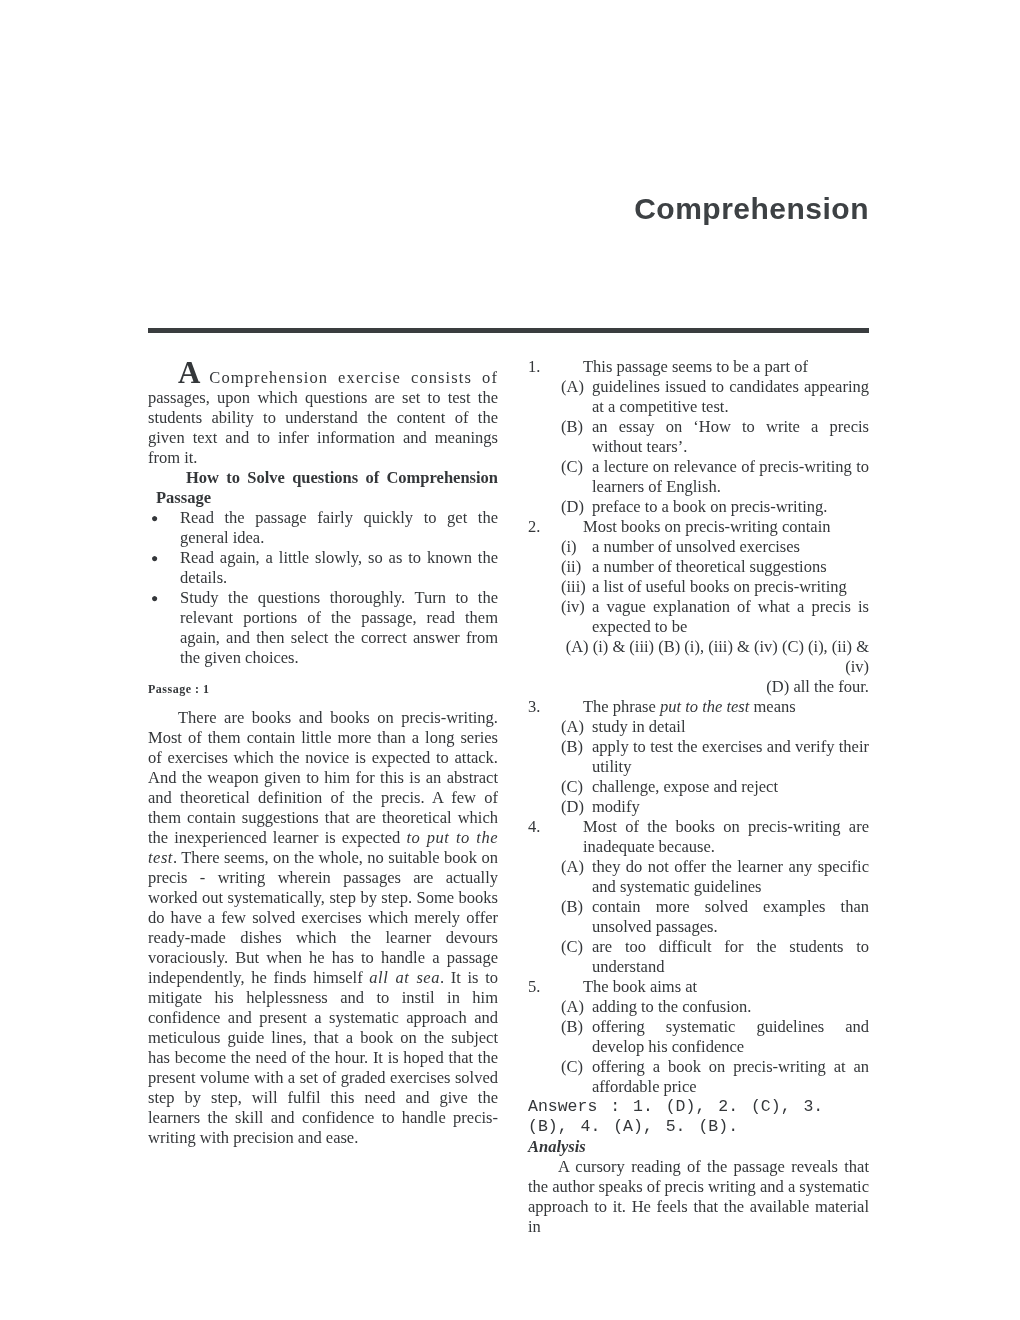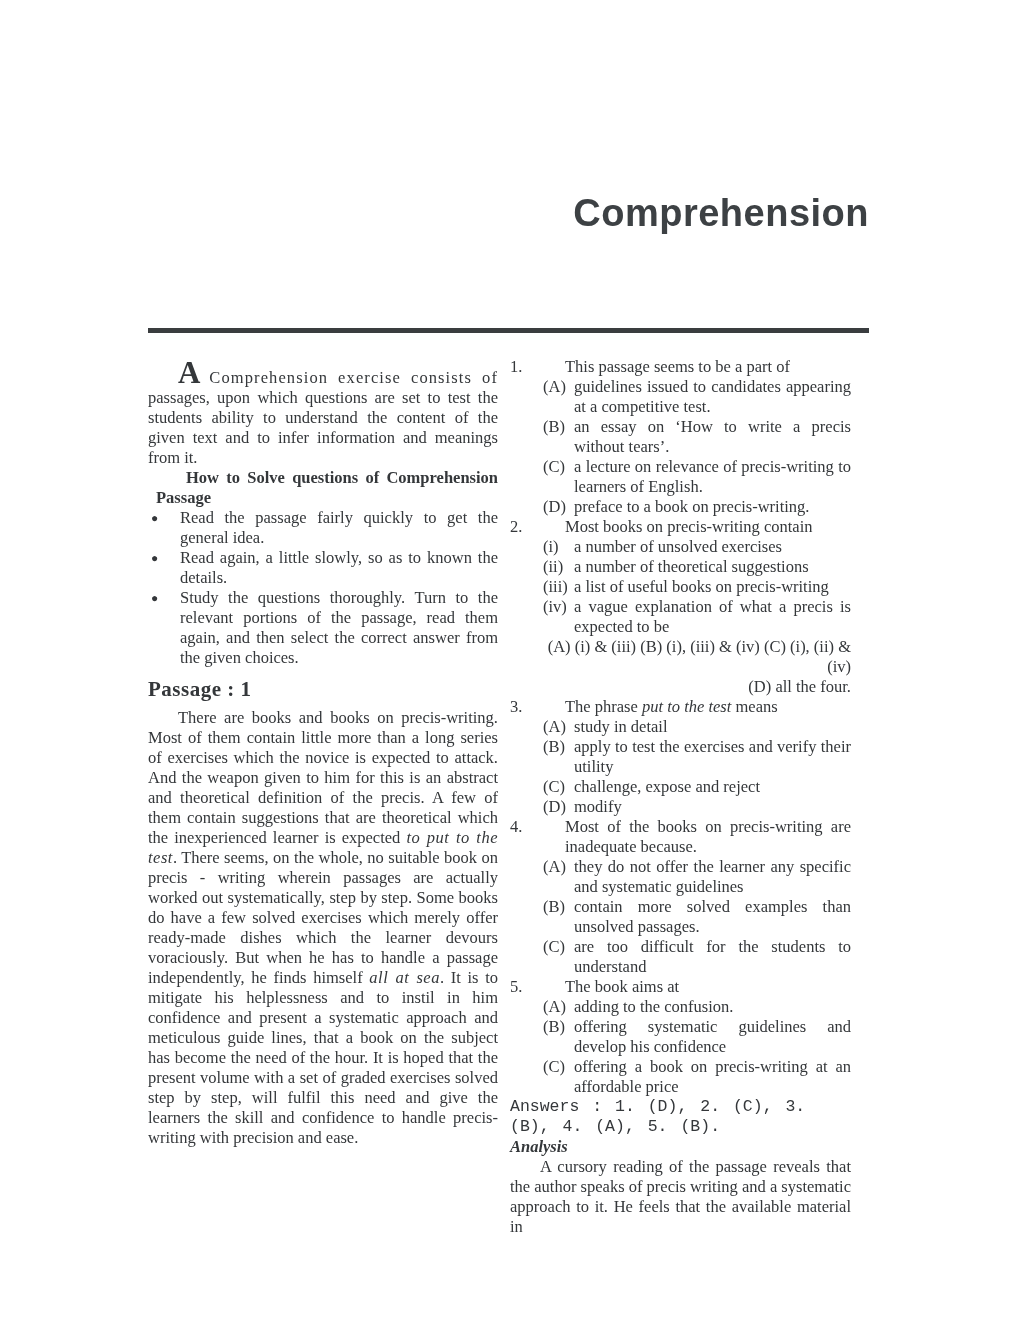--- a/index.html
+++ b/index.html
@@ -10,47 +10,47 @@
     position:relative;
     overflow:hidden;
   }
   .page { position:absolute; left:148px; top:0; width:721px; height:1320px; }
 
   .chapter-title {
     position:absolute; top:192px; left:0; width:100%;
     text-align:right;
     font-family:"Liberation Sans", sans-serif;
     font-weight:600;
-    font-size:38px;
+    font-size:30px;
     letter-spacing:0.5px;
     color:#3d4144;
   }
   .title-rule {
     position:absolute; top:328px; left:0;
     width:100%; height:5px;
     background:#3a3d3f;
   }
   .columns {
     position:absolute; top:357px; left:0; width:100%;
-    display:flex; gap:12px;
+    display:flex; gap:30px;
   }
   .col { font-size:16.5px; line-height:20px; text-align:justify; }
   .col-left  { width:350px; flex:none; }
   .col-right { width:341px; flex:none; }
 
   
   .intro { text-indent:30px; }
   .dropcap { font-size:31px; font-weight:bold; line-height:1; letter-spacing:2px; }
   .lead { letter-spacing:1.1px; word-spacing:2px; }
   .howto { font-weight:bold; text-indent:30px;margin-left:8px; }
   .bullet-row { display:flex; }
   .bullet-glyph { flex:none; width:32px; font-size:12px; padding-left:3px; line-height:20px; }
   .bullet-text { flex:1; min-width:0; text-align:justify; }
   .passage-heading {
-    font-weight:bold; font-size:21px; letter-spacing:0.5px;
+    font-weight:bold; font-size:12px; letter-spacing:0.5px;
     margin-top:11px; margin-bottom:9px;
   }
   .passage-body { text-indent:30px; }
   .passage-body i { letter-spacing:0.5px; }
 
   
   .q { display:flex; }
   .q-num { flex:none; width:33px; }
   .q-body { flex:1; min-width:0; }
   .q-text { text-align:justify;margin-left:22px; }

